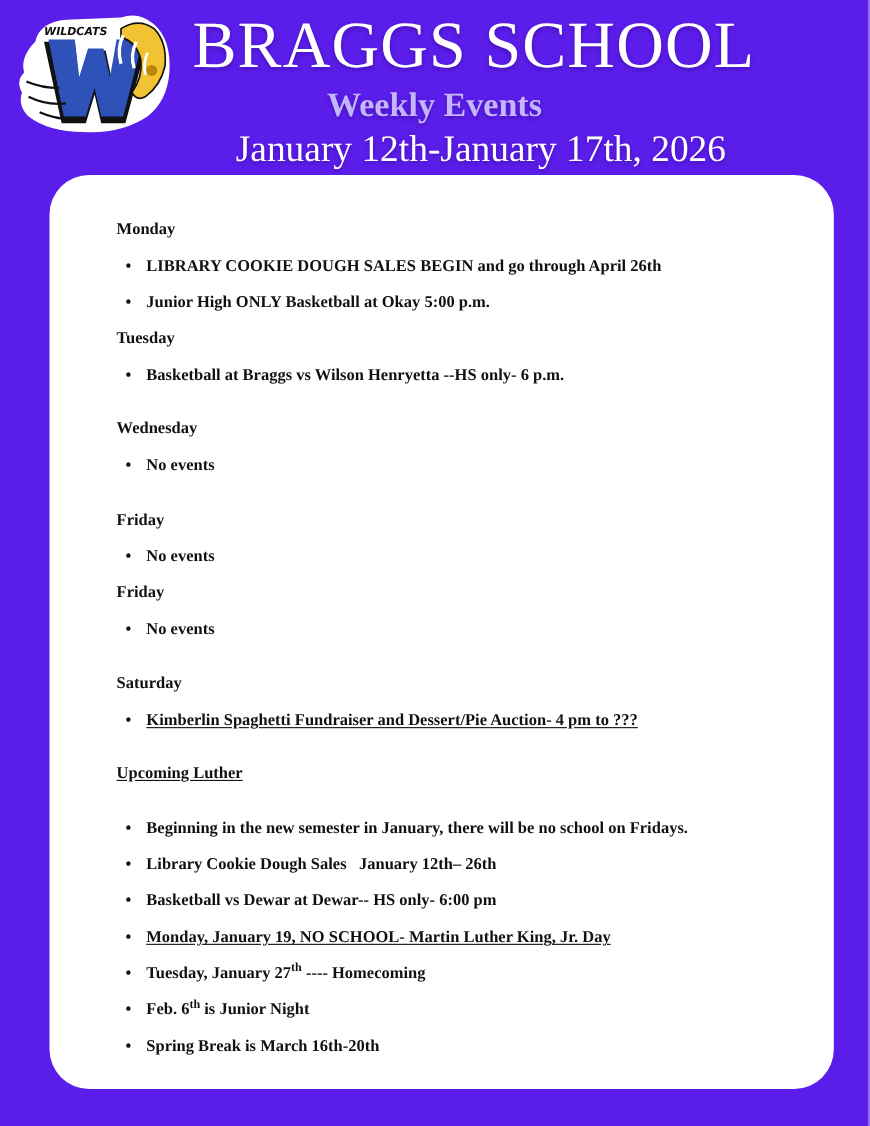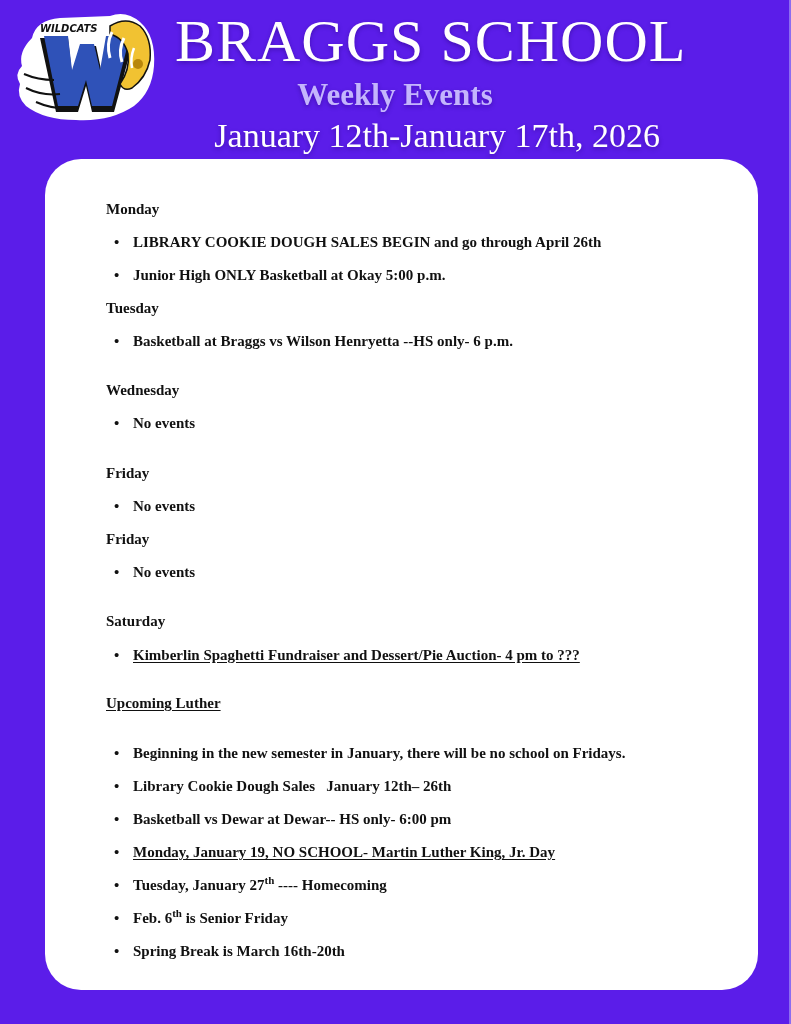--- a/index.html
+++ b/index.html
@@ -214,19 +214,19 @@
   <div class="item" style="top:844px">
     <span class="bullet">•</span>
     <span class="item-text u">Monday, January 19, NO SCHOOL- Martin Luther King, Jr. Day</span>
   </div>
   <div class="item" style="top:877px">
     <span class="bullet">•</span>
     <span class="item-text"><span>Tuesday, January 27</span><sup>th</sup><span> ---- Homecoming</span></span>
   </div>
   <div class="item" style="top:910px">
     <span class="bullet">•</span>
-    <span class="item-text"><span>Feb. 6</span><sup>th</sup><span> is Senior Friday</span></span>
+    <span class="item-text"><span>Feb. 6</span><sup>th</sup><span> is Junior Night</span></span>
   </div>
   <div class="item" style="top:943px">
     <span class="bullet">•</span>
     <span class="item-text">Spring Break is March 16th-20th</span>
   </div>
 </div>
 
 </body></html>

